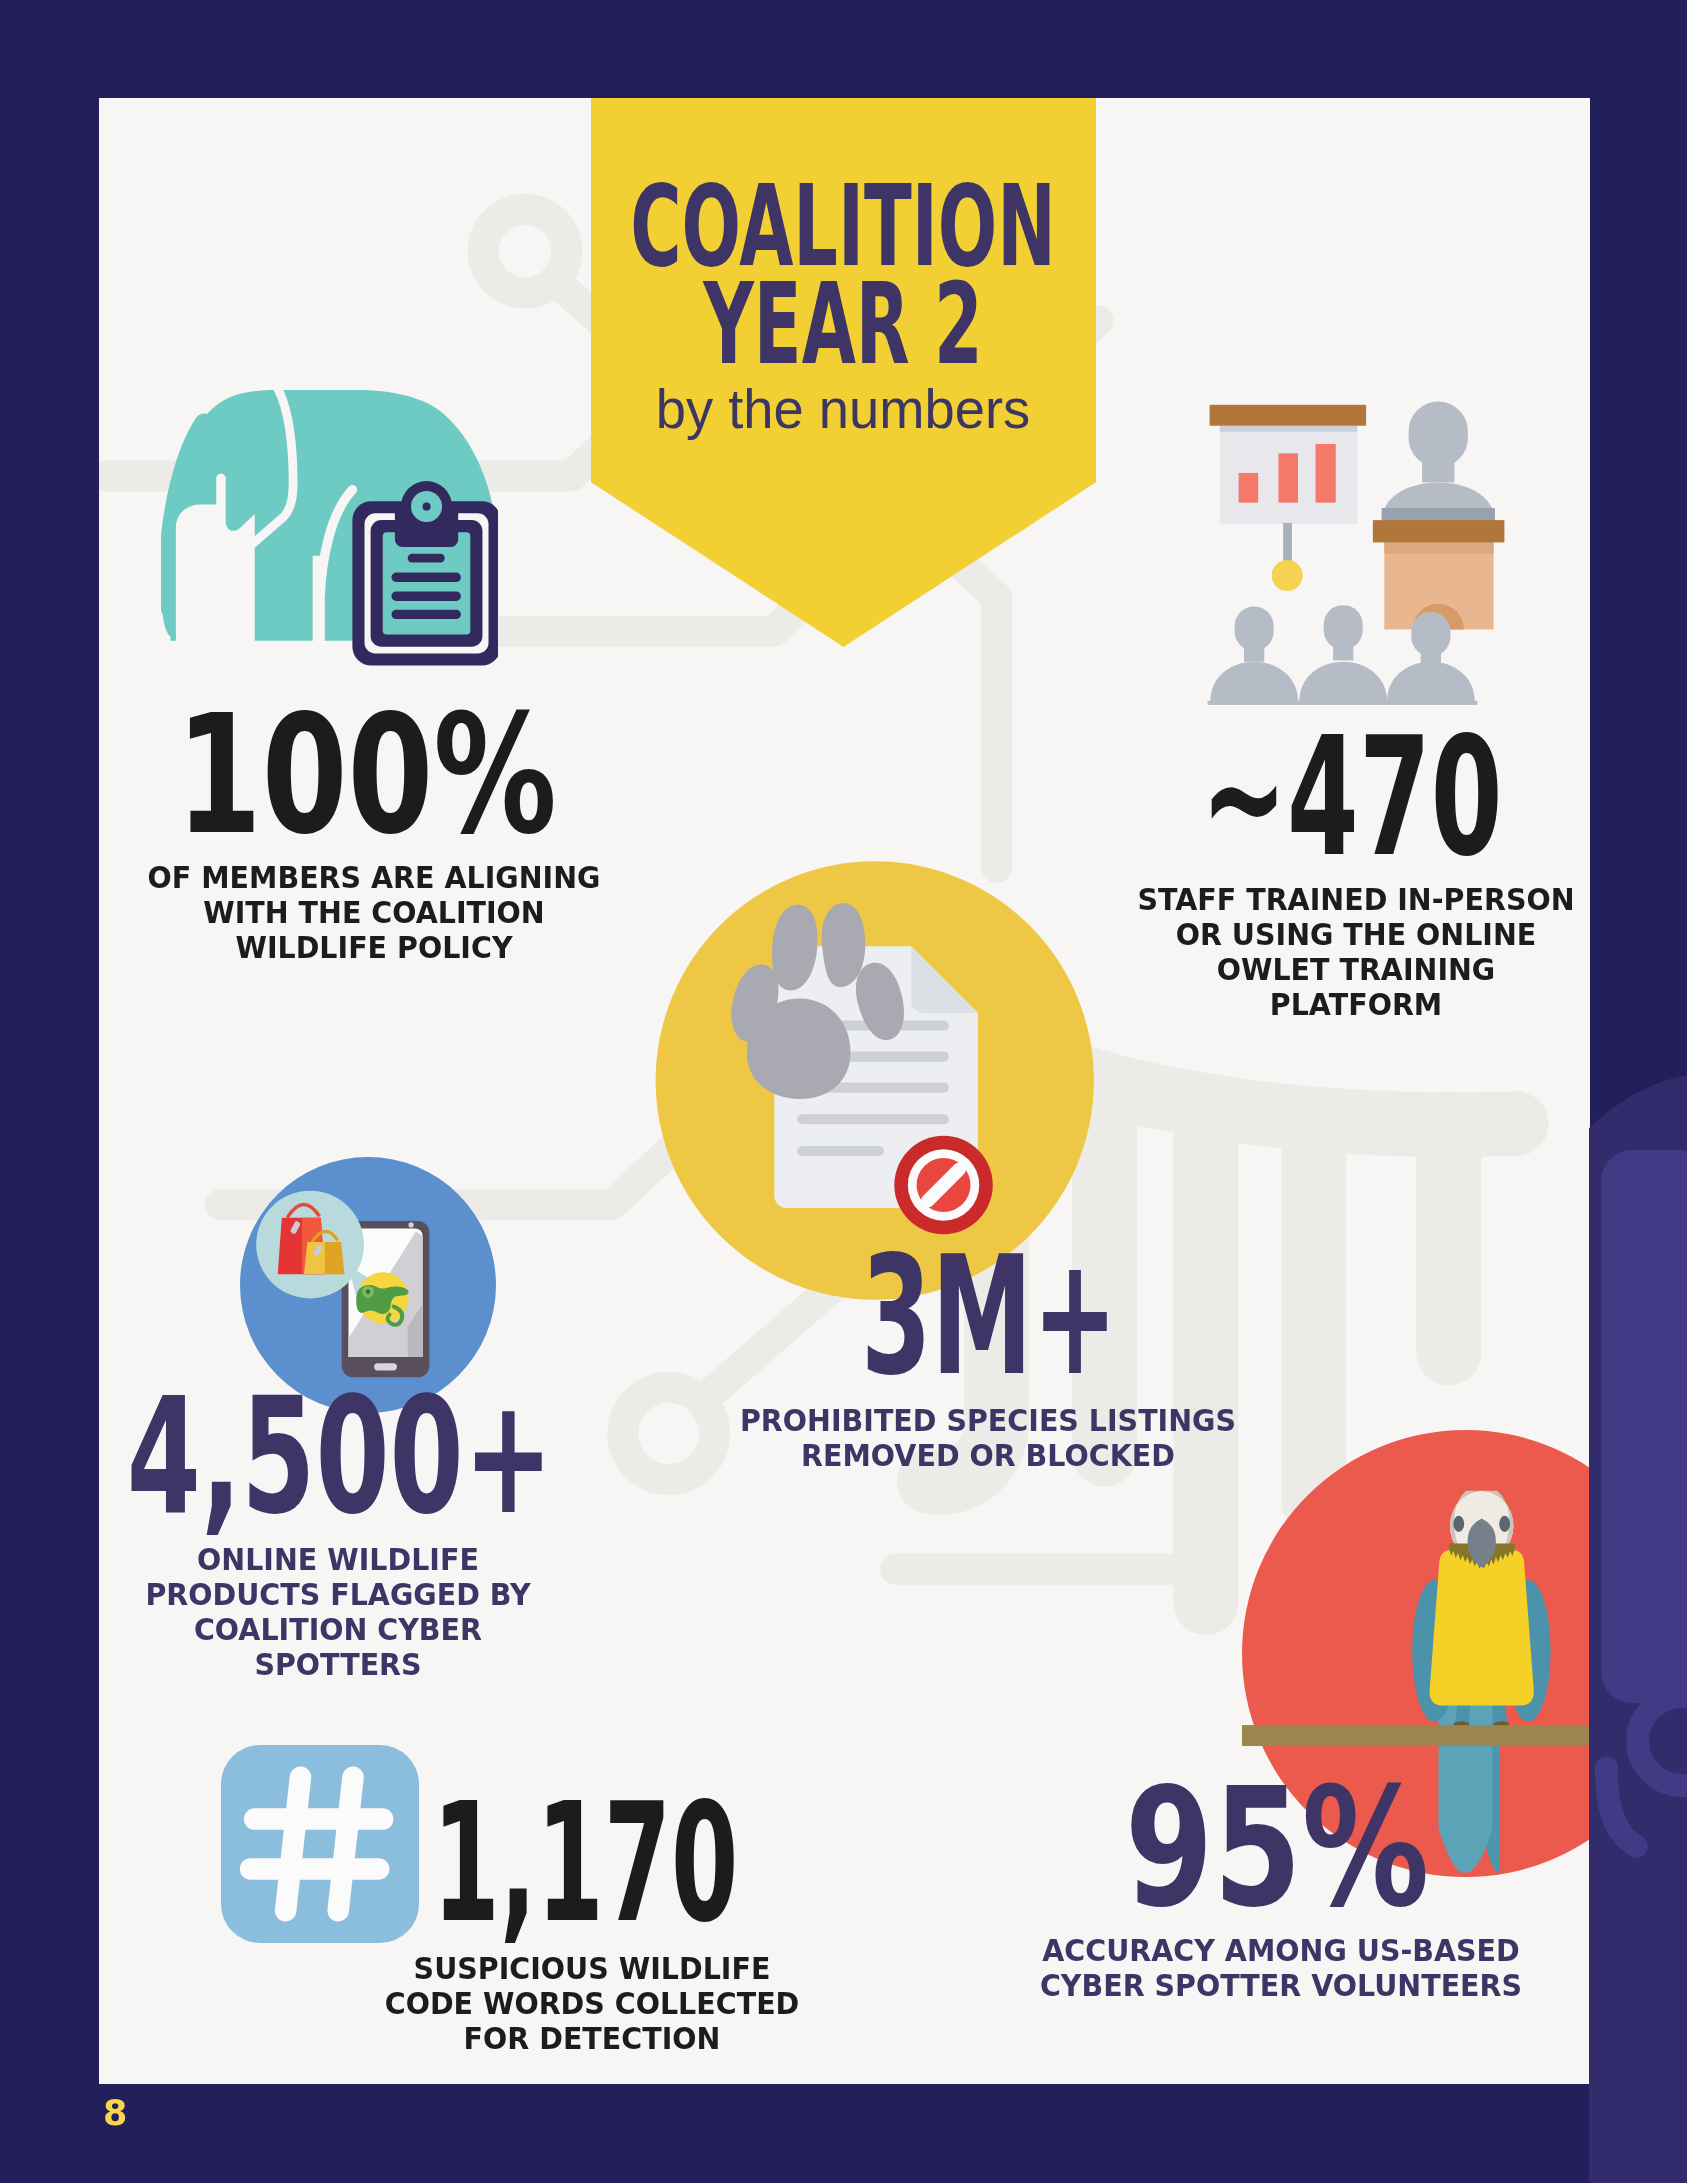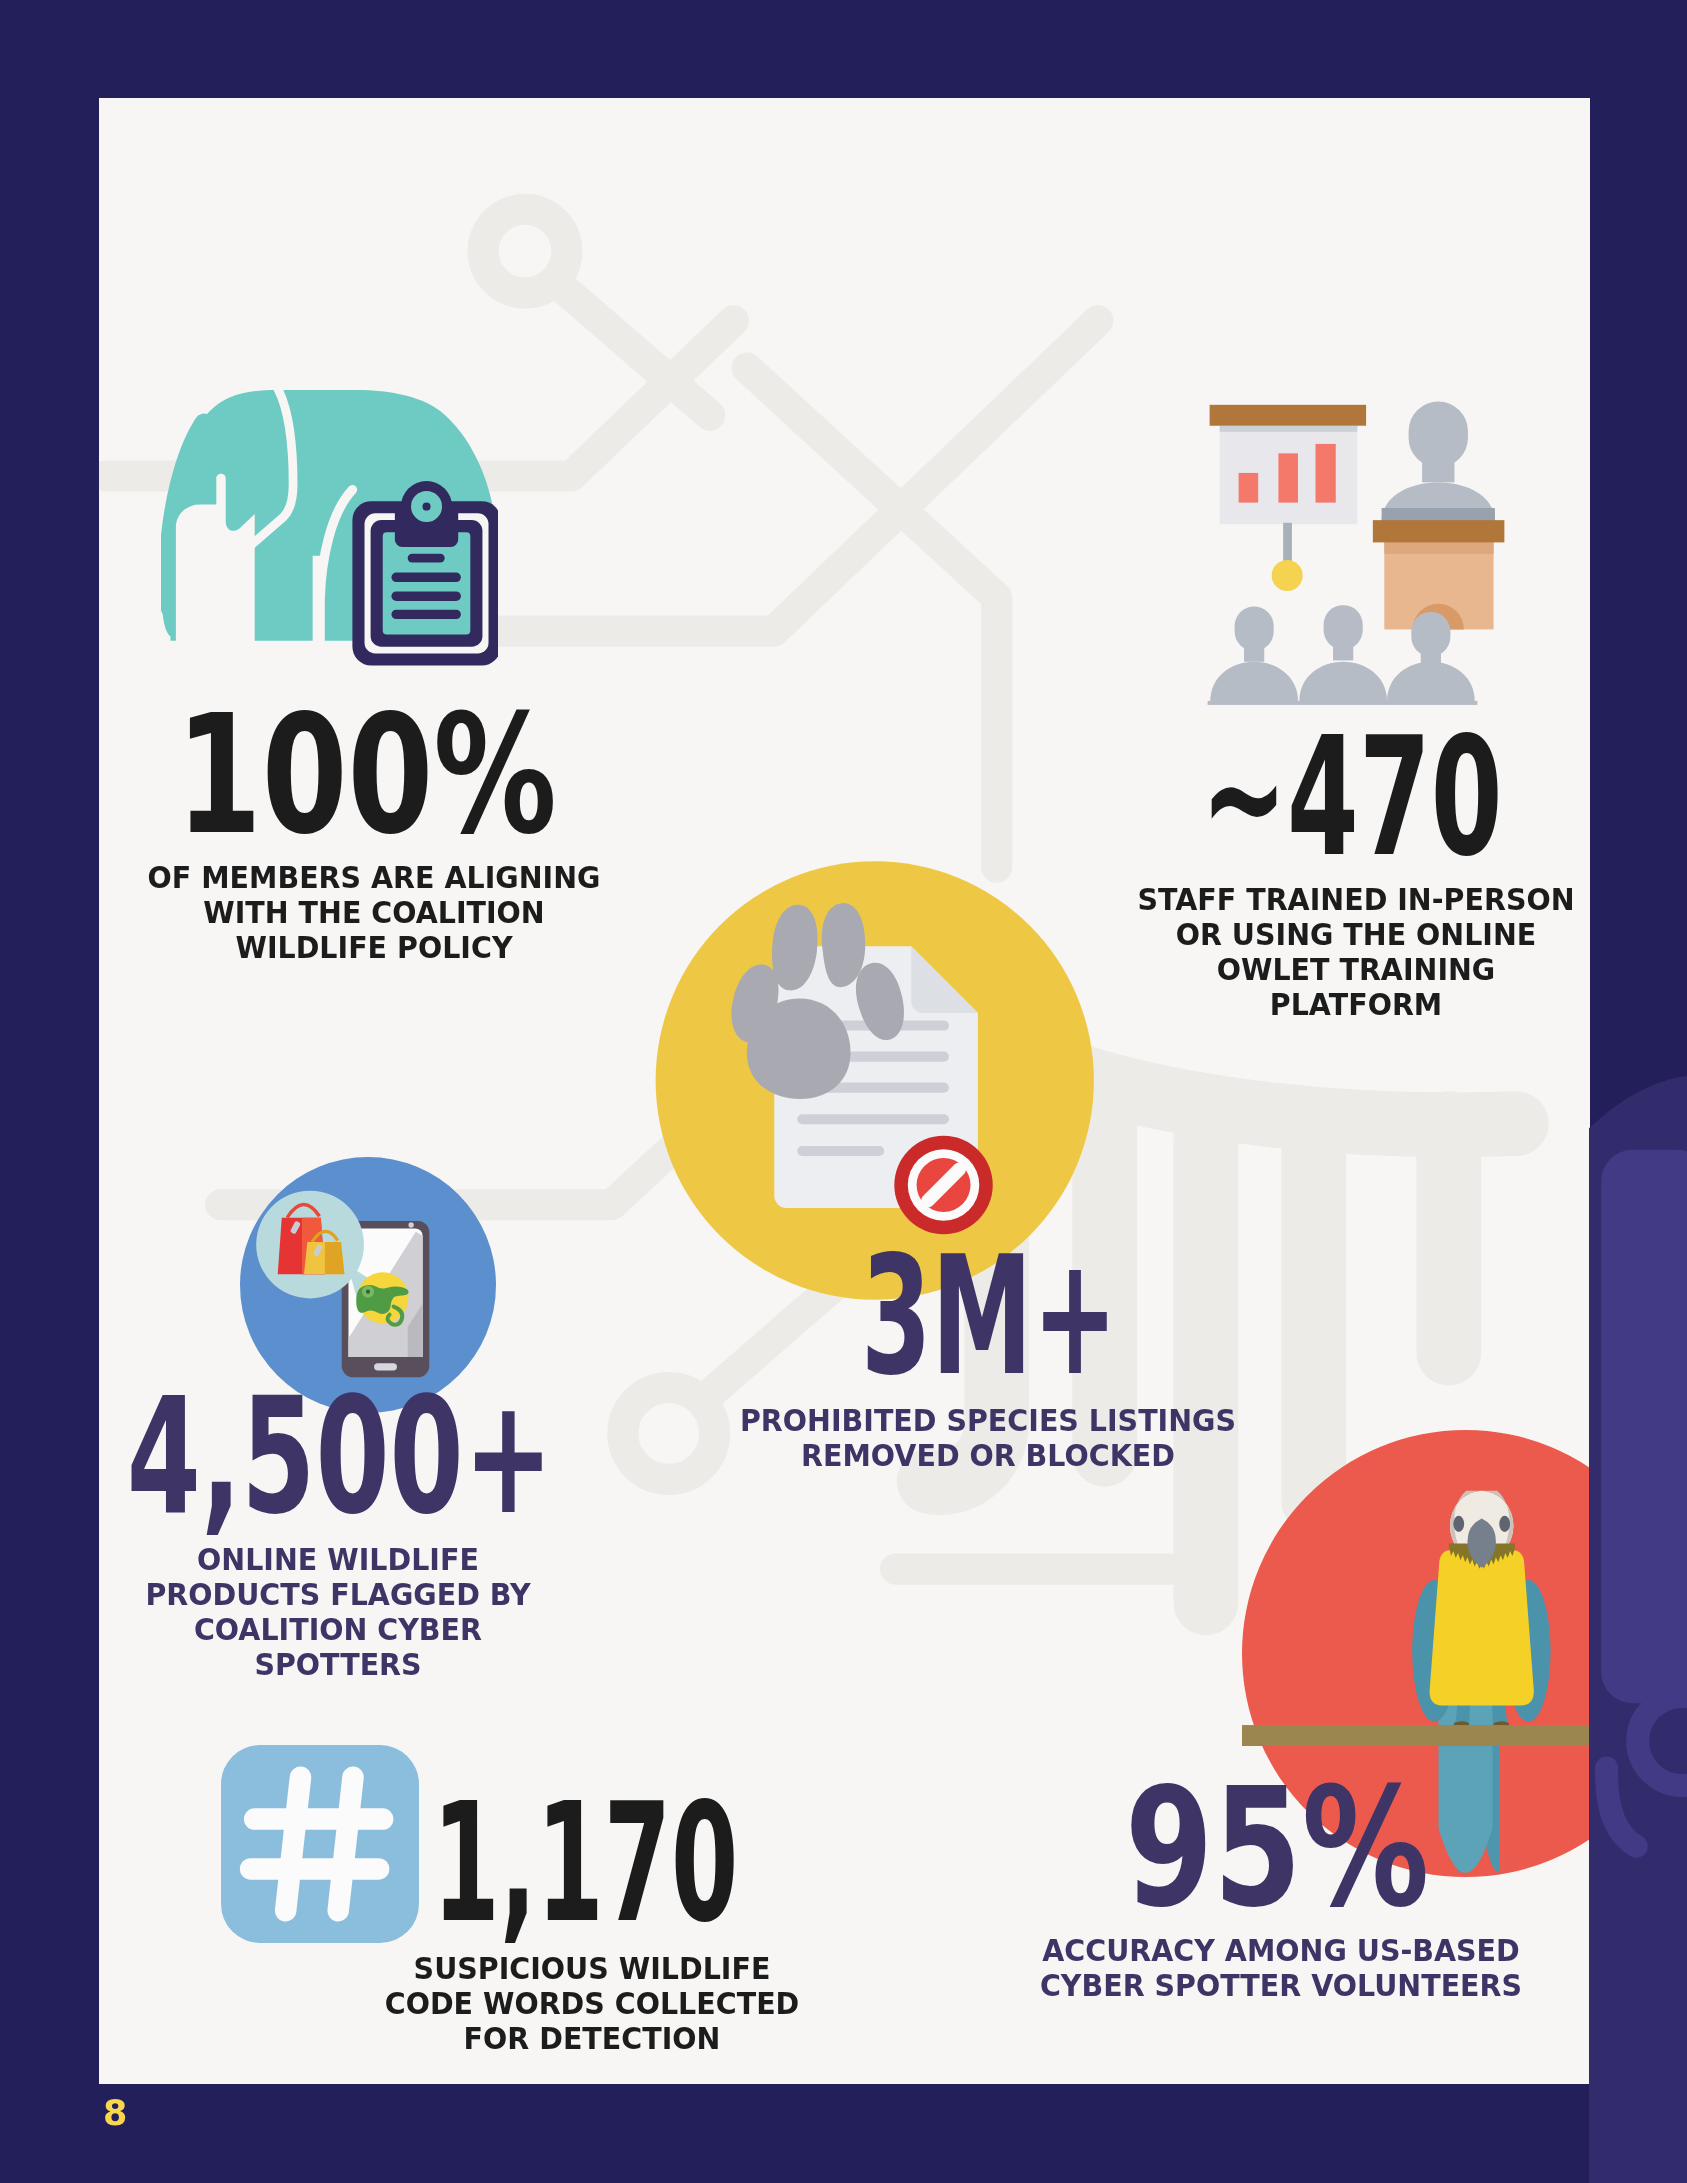--- a/index.html
+++ b/index.html
@@ -69,20 +69,30 @@
           <path d="M 1490 1520 L 1490 2010"></path>
           <path d="M 1640 1540 L 1640 2230"></path>
           <path d="M 1800 1535 L 1800 2080"></path>
           <path d="M 2000 1520 L 2000 1860"></path>
 
           <path d="M 1330 1430 L 1330 1960 C 1330 2030 1270 2060 1230 2050"></path>
         </g>
       </g>
     </svg>
 
+    <div class="banner">
+      <svg width="505" height="549" viewBox="0 0 748 813" style="position:absolute;left:0;top:0;">
+        <polygon points="0,0 748,0 748,569 374,813 0,569" fill="#f2cf33"></polygon>
+      </svg>
+      <div class="banner-title">
+        <div>COALITION</div>
+          <div>YEAR 2</div>
+      </div>
+      <div class="banner-sub">by the numbers</div>
+    </div>
 
     <svg class="icon" style="left:62px;top:292px;width:337px;height:283px" viewBox="0 0 500 420">
       <g>
 
         <path fill="#6ecbc4" d="
           M 170 0 C 120 0 86 10 62 44 C 32 86 10 170 4 250
           C -2 320 2 356 14 366 L 14 372 L 139 372 L 139 372
           L 225 372 L 235 372 L 360 372 L 360 372 L 480 372
           L 480 330 C 494 310 500 280 500 246 C 500 160 470 80 420 36
           C 392 10 340 0 290 0 Z"></path>

